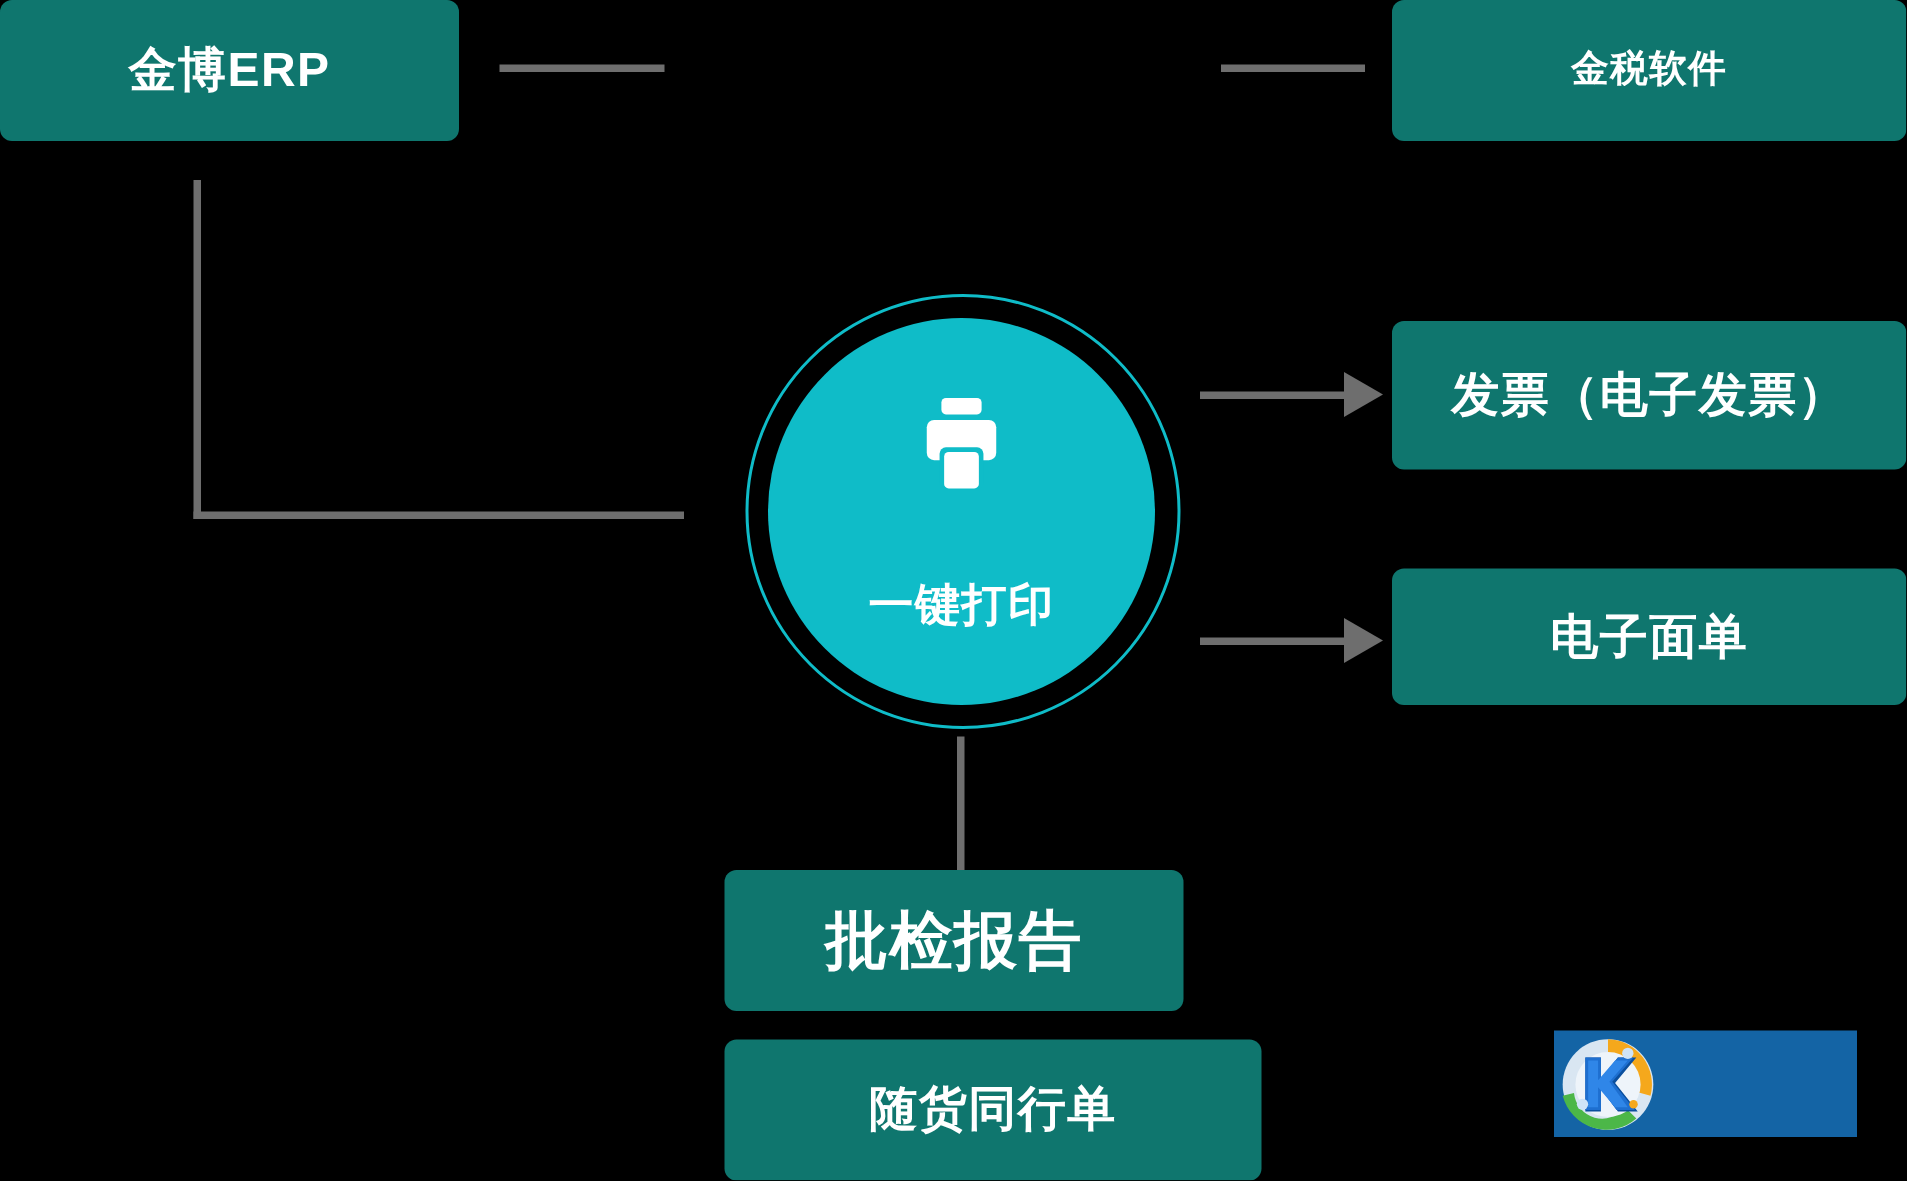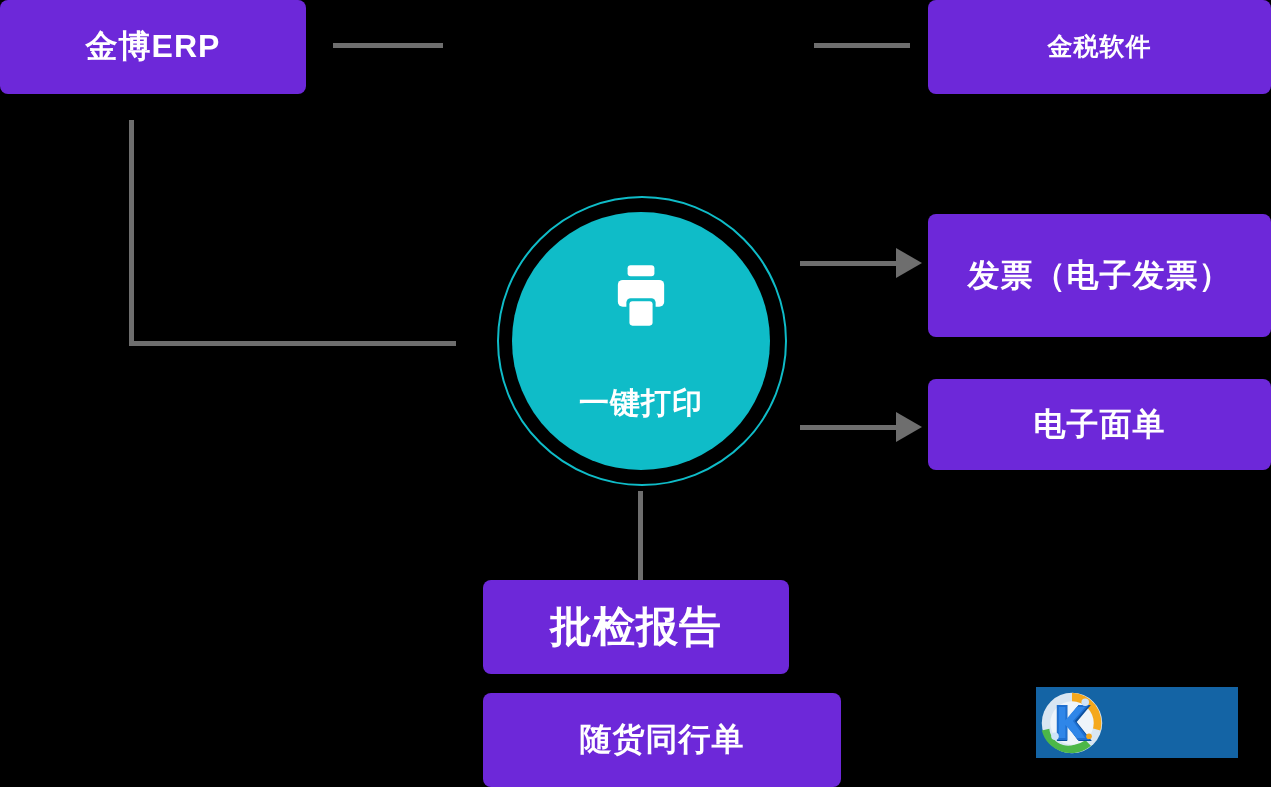--- a/index.html
+++ b/index.html
@@ -14,21 +14,21 @@
     position: relative;
     width: 1271px;
     height: 787px;
     background: #000000;
     overflow: hidden;
   }
 
   
   .box {
     position: absolute;
-    background: #6d28d9;
+    background: #0f766e;
     border-radius: 8px;
     color: #ffffff;
     display: flex;
     align-items: center;
     justify-content: center;
     text-align: center;
     font-weight: 700;
     letter-spacing: 1px;
     box-sizing: border-box;
     line-height: 1.1;
@@ -152,21 +152,21 @@
       <rect x="22.5" y="35.5" width="19" height="20" rx="2.5" fill="#ffffff"></rect>
     </svg>
     <div class="hub-label">一键打印</div>
   </div>
 
   <div class="arrow" style="left:800px; top:248px; width:122px;">
     <div class="shaft"></div>
     <div class="head"></div>
   </div>
 
-  <div class="box" style="left:928px; top:214px; width:343px; height:123px; font-size:32px;">
+  <div class="box" style="left:928px; top:214px; width:343px; height:99px; font-size:32px;">
     <span>发票（电子发票）</span>
   </div>
 
   <div class="arrow" style="left:800px; top:412px; width:122px;">
     <div class="shaft"></div>
     <div class="head"></div>
   </div>
 
   <div class="box" style="left:928px; top:379px; width:343px; height:91px; font-size:32px;">
     <span>电子面单</span>

